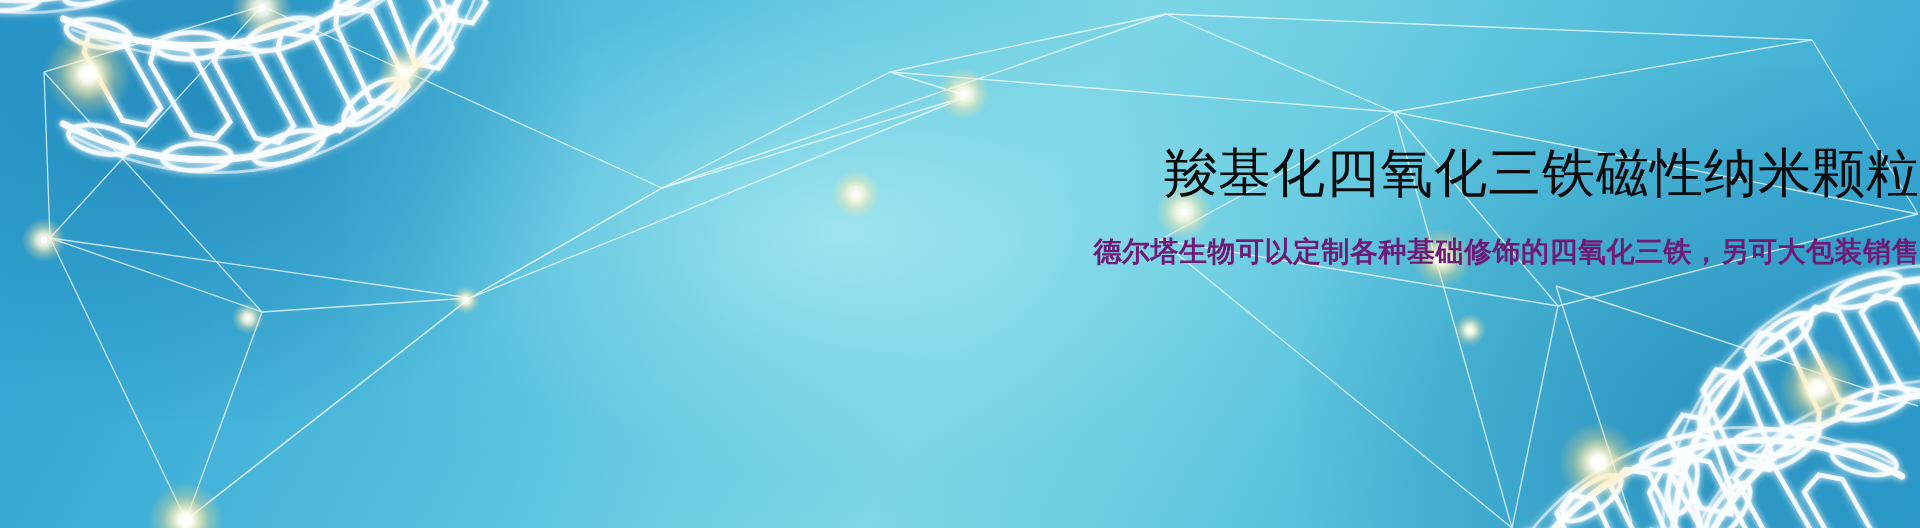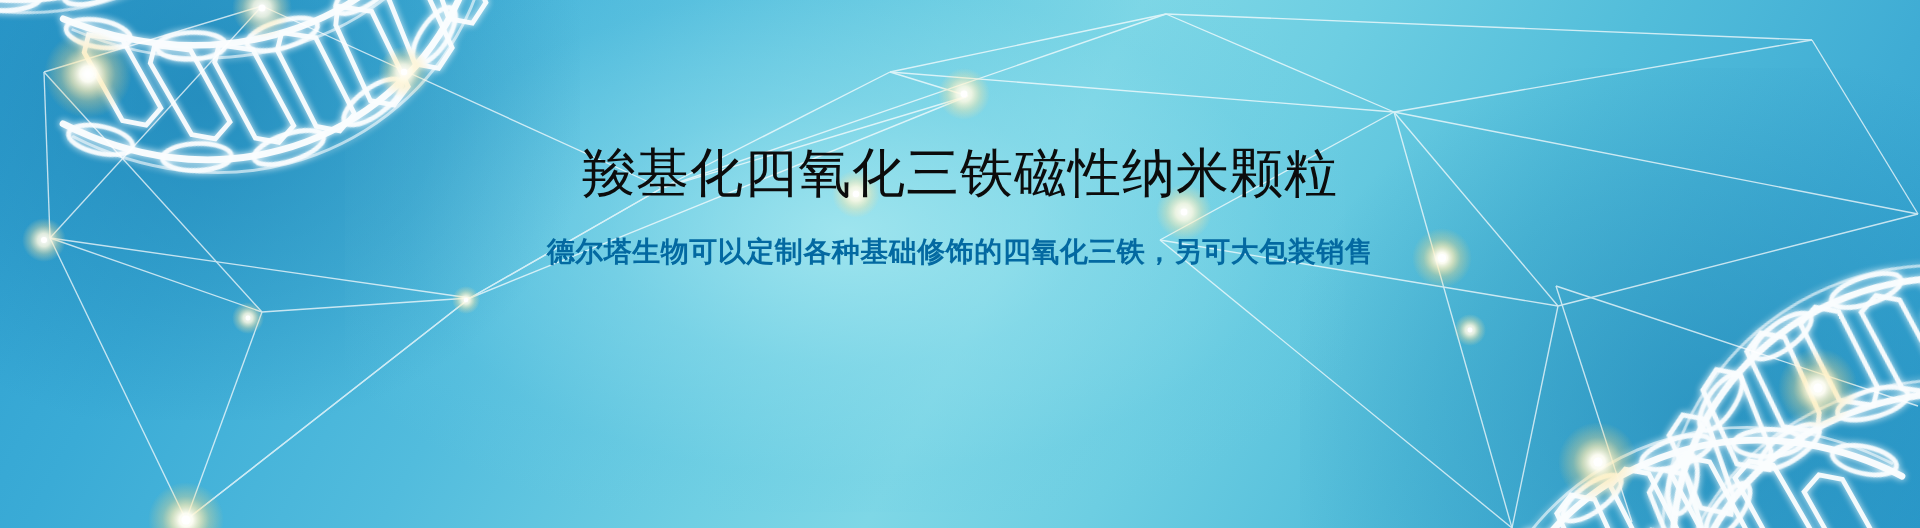--- a/index.html
+++ b/index.html
@@ -76,38 +76,38 @@
 
   
   .text-stack {
     position: absolute;
     left: 0;
     top: 0;
     width: 1920px;
     height: 440px;
     display: flex;
     flex-direction: column;
-    align-items: center;
+    align-items: flex-end;
     pointer-events: none;
   }
   .headline {
     margin-top: 145px;
     font-size: 53px;
     line-height: 1.05;
     letter-spacing: 1px;
     color: #0c0c0c;
     font-weight: 400;
     white-space: nowrap;
   }
   .subline {
     margin-top: 34px;
     font-size: 28px;
     line-height: 1.2;
     letter-spacing: 0.5px;
-    color: #0369a1;
+    color: #701a75;
     font-weight: 700;
     white-space: nowrap;
   }
 </style>
 </head>
 <body>
 
 <div id="banner">
 
   <div class="bg-base"></div>

